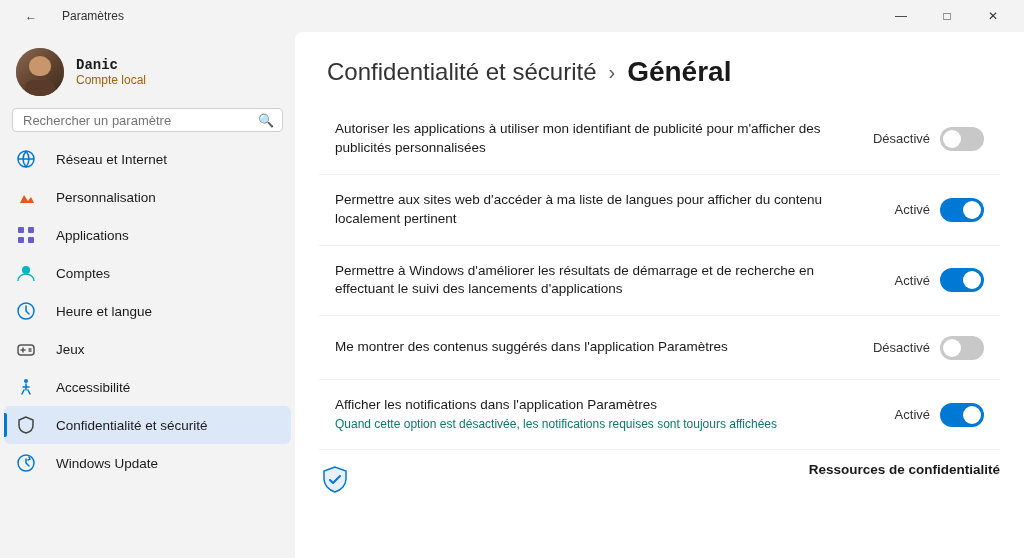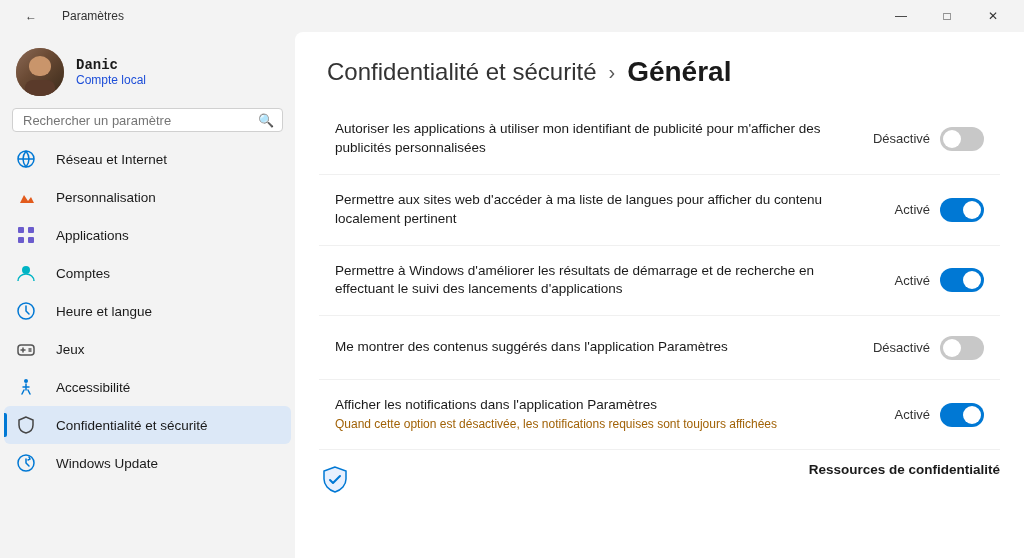--- a/index.html
+++ b/index.html
@@ -109,21 +109,21 @@
       border-radius: 8px 8px 0 0;
     }
     .user-info-name {
       font-size: 14px;
       font-weight: 600;
       color: #1a1a1a;
       font-family: Liberation Mono, monospace;
     }
     .user-info-sub {
       font-size: 12px;
-      color: #1d4ed8;
+      color: #a16207;
     }
 
     .search-box {
       margin: 0 12px 8px 12px;
       position: relative;
     }
     .search-input {
       width: 100%;
       height: 24px;
       border: 1px solid #d0d0d0;
@@ -232,21 +232,21 @@
     .setting-text {
       flex: 1;
     }
     .setting-label {
       font-size: 13.5px;
       color: #1a1a1a;
       line-height: 1.4;
     }
     .setting-sublabel {
       font-size: 12px;
-      color: #a16207;
+      color: #0f766e;
       margin-top: 2px;
       line-height: 1.3;
     }
 
     .setting-control {
       display: flex;
       align-items: center;
       gap: 10px;
       flex-shrink: 0;
       min-width: 120px;

